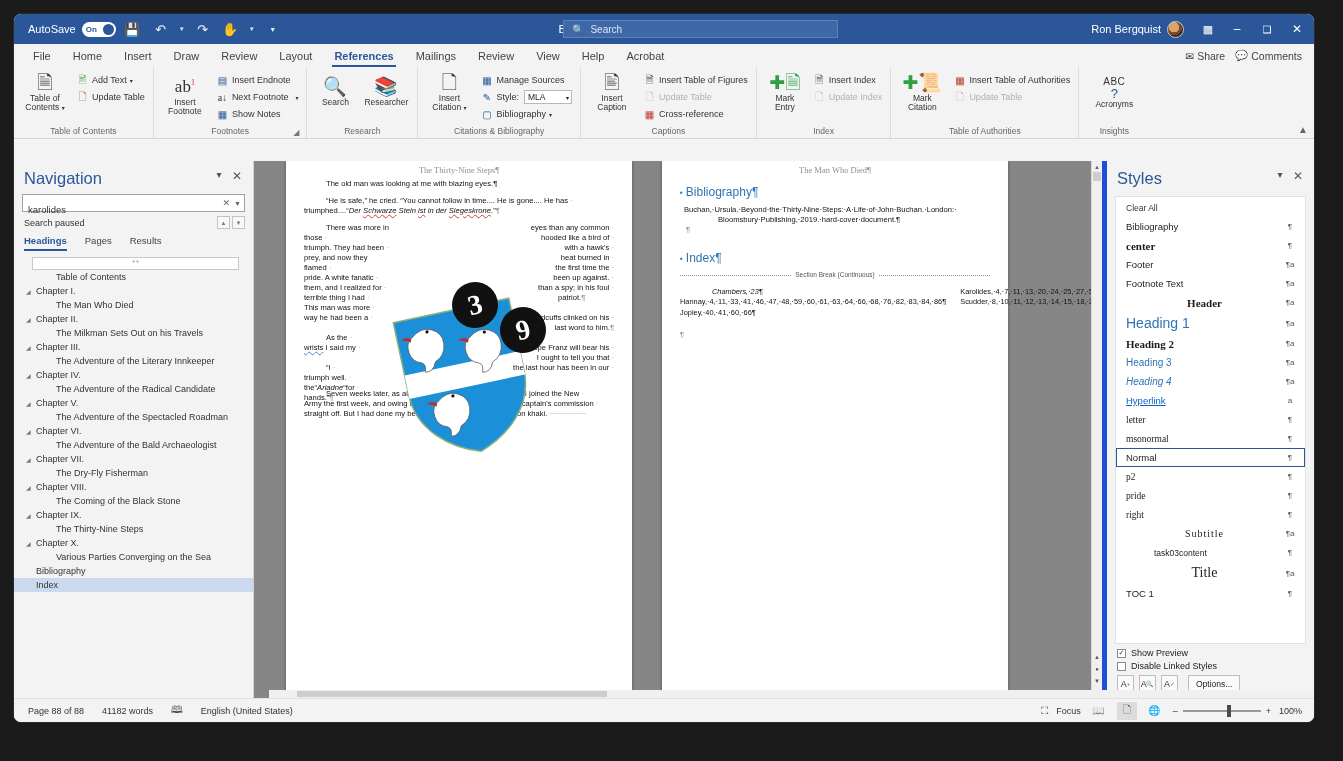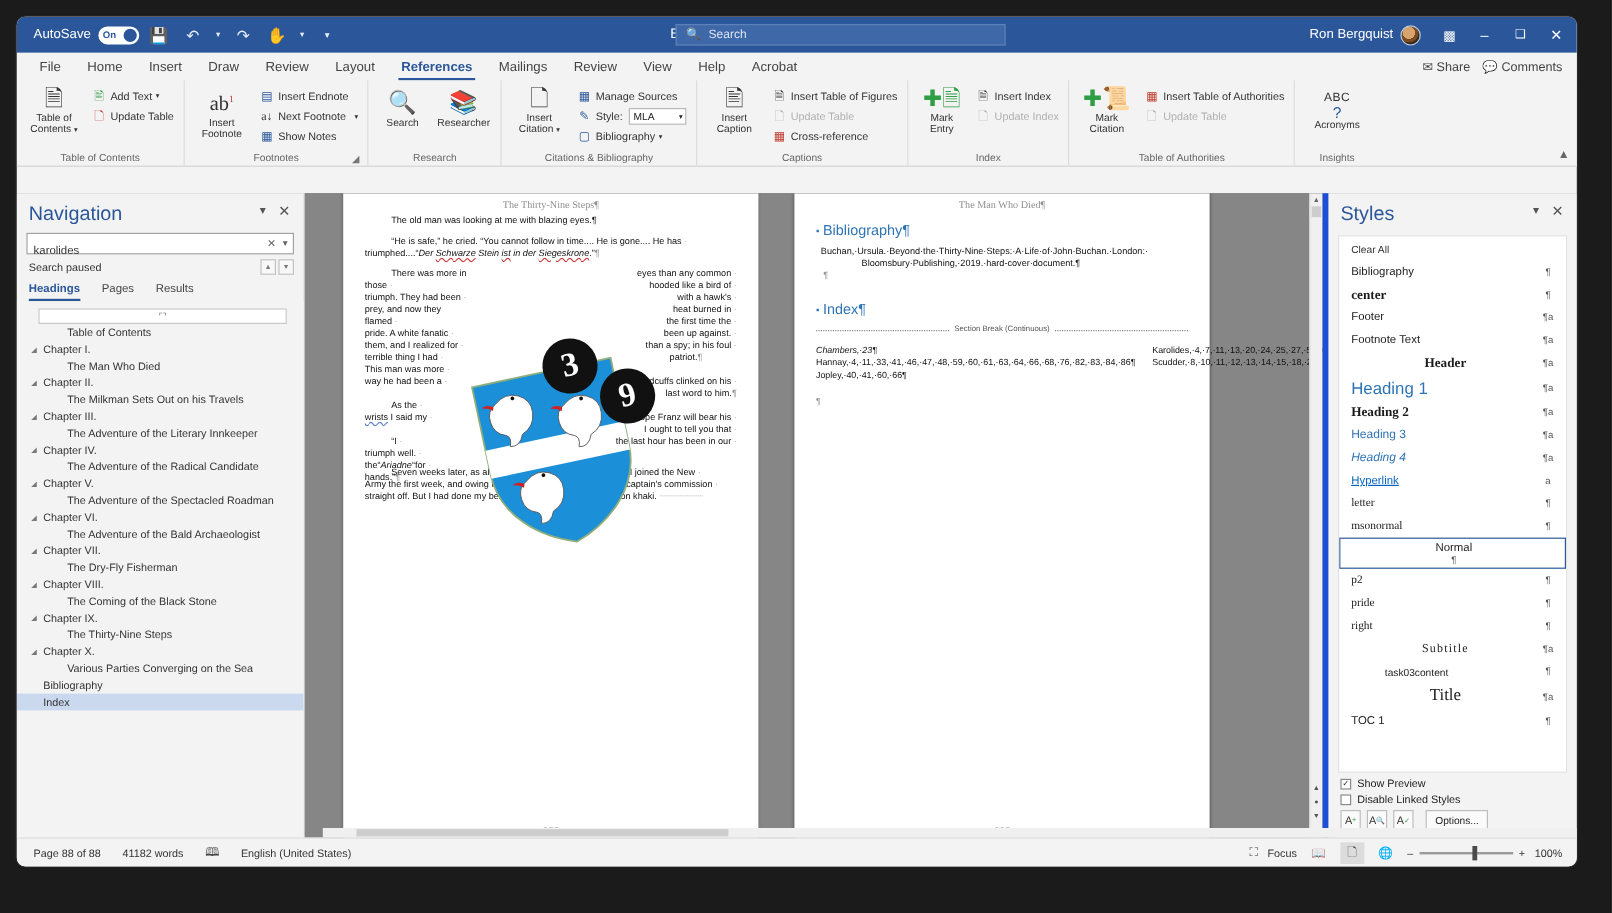--- a/index.html
+++ b/index.html
@@ -238,21 +238,21 @@
   .styles-list {
     background:#fff; margin:2px 8px 0 8px; flex:1; overflow:hidden;
     border:1px solid #e2e2e2; padding:2px 0;
   }
   .clearall { font-size:8.5px; color:#333; padding:4px 0 4px 10px; }
   .srow {
     display:flex; align-items:center; justify-content:space-between;
     padding:3px 8px 3px 10px; font-size:9.5px; color:#222; min-height:19px;
   }
   .srow .mark { font-size:8px; color:#555; width:14px; text-align:center; }
-  .srow.selected { border:1px solid #2b579a; padding:2px 7px 2px 9px;flex-direction:column; }
+  .srow.selected { border:1px solid #2b579a; padding:2px 7px 2px 9px; }
   .s-serif { font-family:"Liberation Serif", serif; }
   .s-h1 { color:#2e74b5; font-size:14px; font-family:"Liberation Sans", sans-serif; }
   .s-h2 { color:#1b1b1b; font-size:11px; font-weight:bold; font-family:"Liberation Serif", serif; }
   .s-h3 { color:#2e74b5; font-size:10px; }
   .s-h4 { color:#2e74b5; font-size:10px; font-style:italic; }
   .s-link { color:#0563c1; text-decoration:underline; }
   .s-center { text-align:center; flex:1; }
   .s-title { font-family:"Liberation Serif", serif; font-size:14px; }
   .s-sub { font-family:"Liberation Serif", serif; font-size:10px; letter-spacing:1px; }
   .styles-footer { padding:4px 10px 6px 10px; }
@@ -732,21 +732,21 @@
           </div>
           <div style="height:12px;padding-left:6px;" class="pilcrow">¶</div>
           <div class="h1b" style="margin-top:14px;"><span class="bullet-dot">▪</span><span>Index¶</span></div>
           <div class="secbreak">
             <span class="line"></span>
             <span>Section Break (Continuous)</span>
             <span class="line"></span>
           </div>
           <div class="idxcols">
             <div class="idxcol">
-              <div class="hang" style="font-style:italic;">Chambers,·23¶</div>
+              <div class="hang" style="font-style:italic;margin-left:32px;">Chambers,·23¶</div>
               <div class="hang">Hannay,·4,·11,·33,·41,·46,·47,·48,·59,·60,·61,·63,·64,·66,·68,·76,·82,·83,·84,·86¶</div>
               <div class="hang">Jopley,·40,·41,·60,·66¶</div>
               <div style="height:11px;"></div>
               <div class="pilcrow">¶</div>
             </div>
             <div class="idxcol">
               <div class="hang">Karolides,·4,·7,·11,·13,·20,·24,·25,·27,·59,·61,·62,·64,·80,·85¶</div>
               <div class="hang">Scudder,·8,·10,·11,·12,·13,·14,·15,·18,·20,·21,·24,·25,·26,·27,·28,·32,·33,·43,·46,·49,·50,·54,·59,·60,·61,·62,·72,·73,·78,·79,·80,·82,·85¶</div>
             </div>
           </div>

